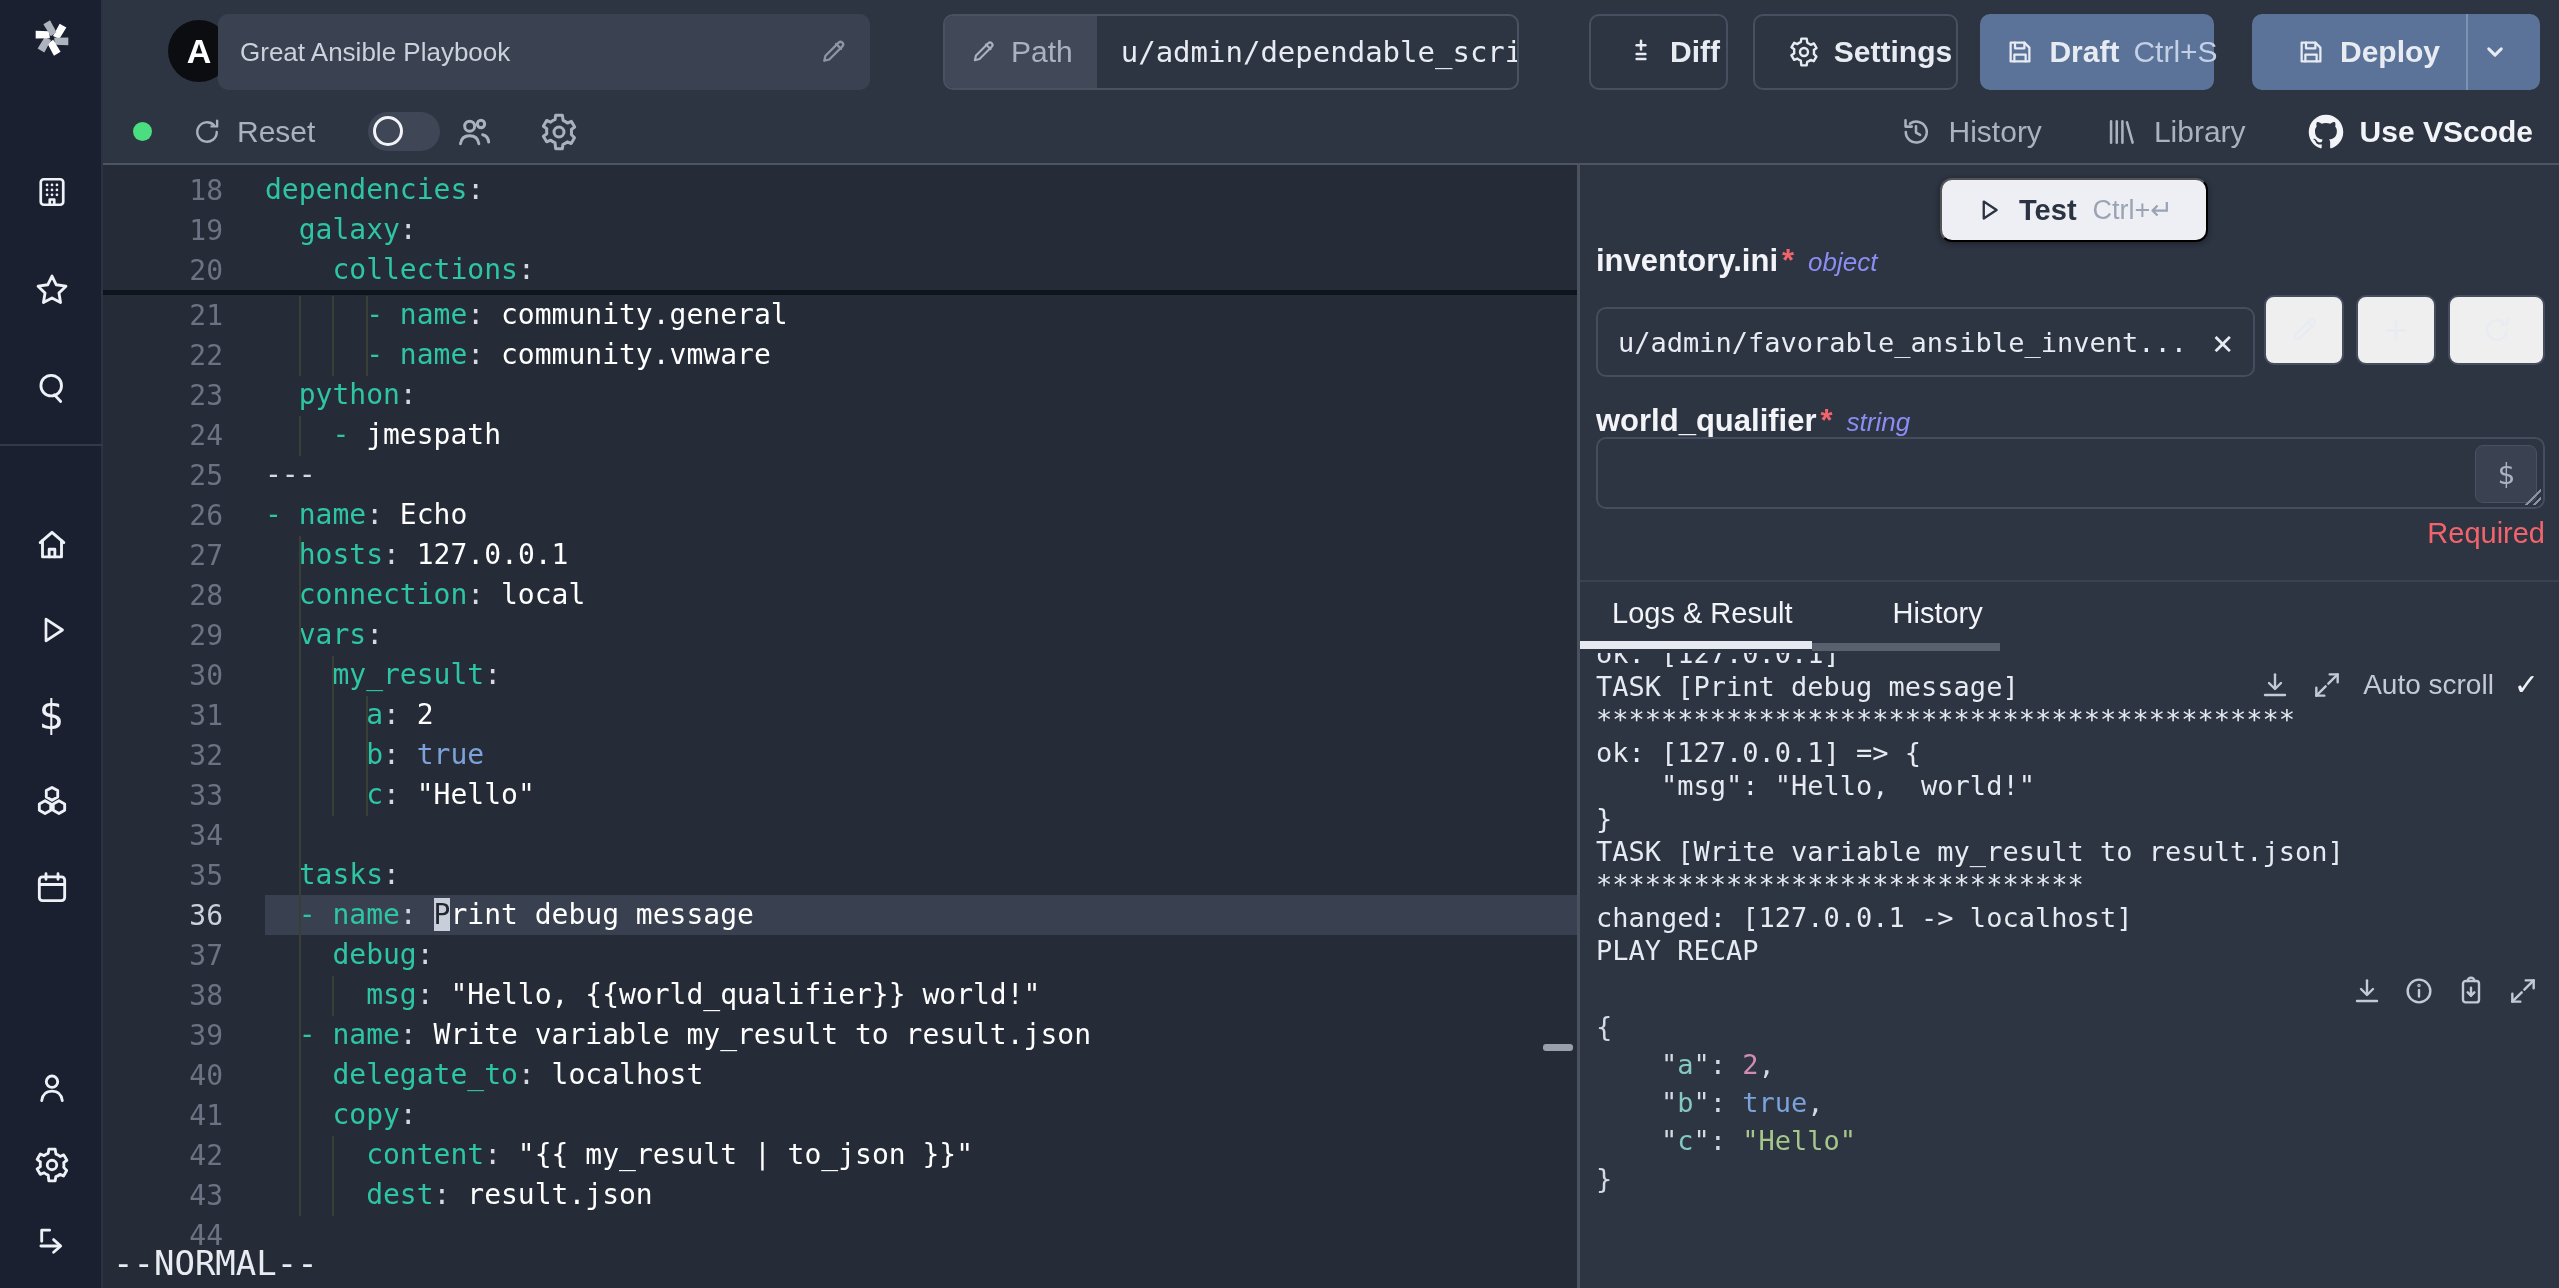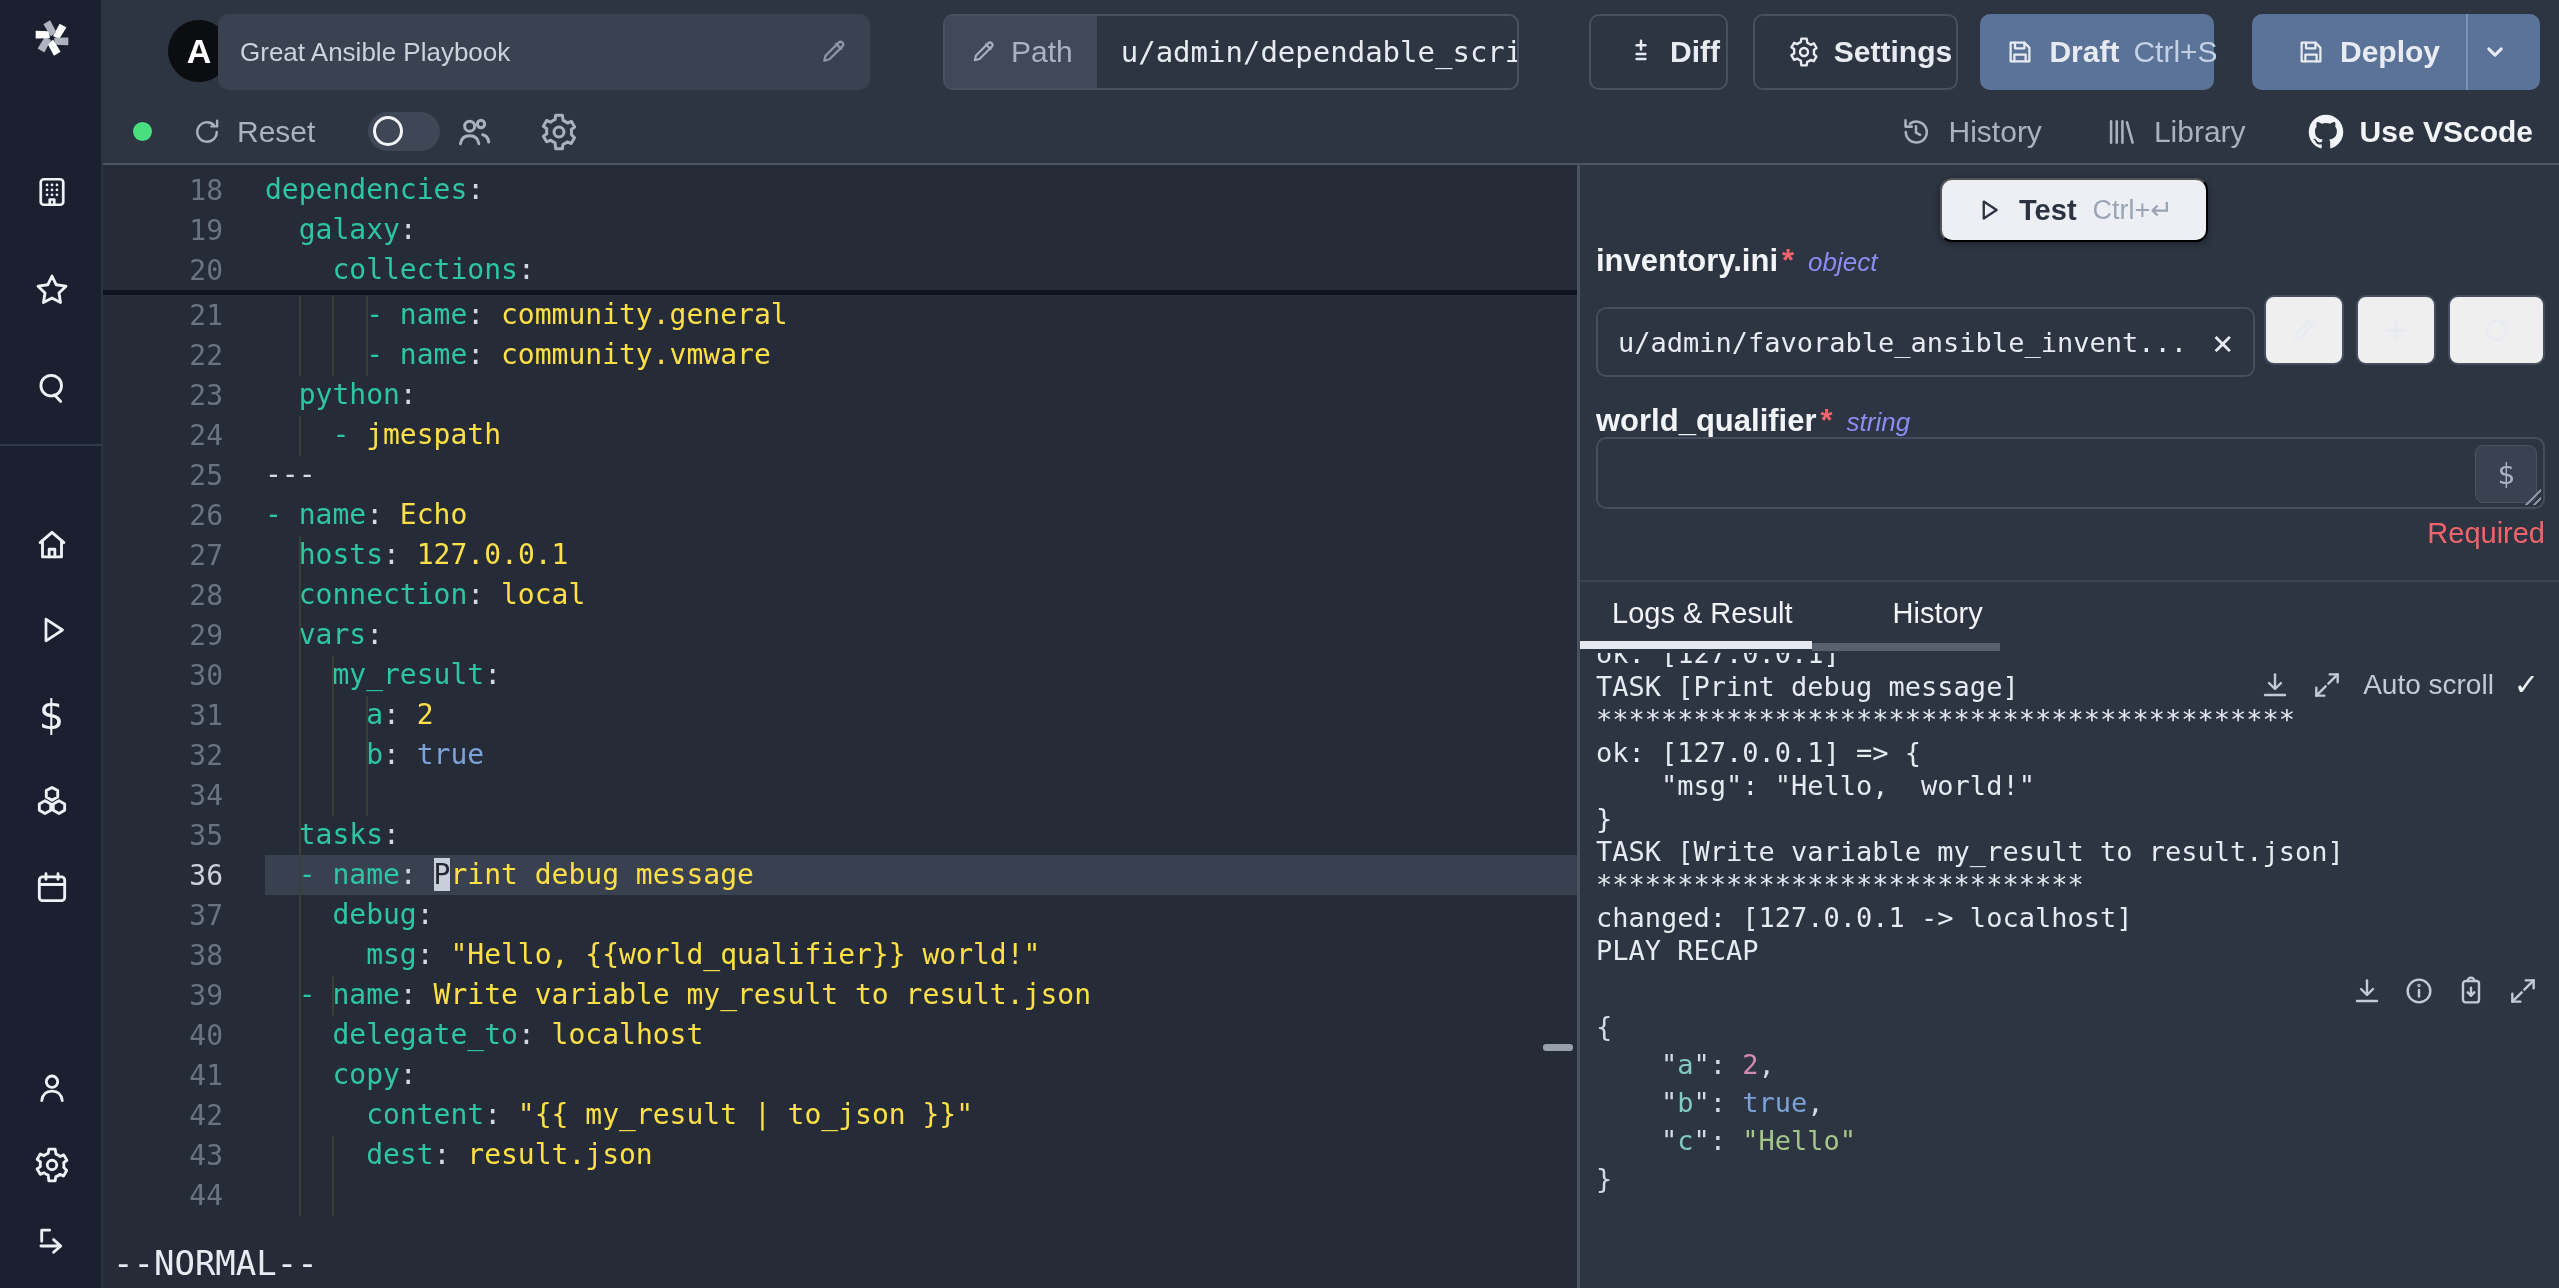--- a/index.html
+++ b/index.html
@@ -43,21 +43,21 @@
   .r2-item.vs { color:#f2f4f8; font-weight:600; }
 
   
   .editor { position:absolute; left:103px; top:165px; width:1474px; height:1123px; background:#262b38; overflow:hidden; }
   .cl { display:flex; height:40px; align-items:center; }
   .ln { width:120px; text-align:right; color:#6b7382; font-family:"DejaVu Sans Mono", monospace; font-size:28px; flex:none; }
   .ln.lncur { color:#ccd2dc; }
   .ct { margin-left:42px; flex:1; font-family:"DejaVu Sans Mono", monospace; font-size:28px; line-height:40px; white-space:pre; height:40px; }
   .cl.cur .ct { background:#39404f; }
   #sticky-lines { padding-top:5px; border-bottom:5px solid #10141c; }
-  .tk-k { color:#2ec5a4; } .tk-p { color:#d5dae2; } .tk-v { color:#fde047;text-align:center; } .tk-b { color:#7ca3d9; }
+  .tk-k { color:#2ec5a4; } .tk-p { color:#d5dae2; } .tk-v { color:#ffffff;text-align:center; } .tk-b { color:#7ca3d9; }
   .tk-c { background:#c9cfda; color:#22262f; }
   .guide { position:absolute; width:2px; background:#3a3f35; }
   .scroll-dash { position:absolute; left:1440px; top:879px; width:30px; height:7px; background:#98a0ac; border-radius:3px; }
   .vim-mode { position:absolute; left:10px; top:1078px; color:#e8ecf2; font-family:"DejaVu Sans Mono", monospace; font-size:34px; }
 
   
   .vdivider { position:absolute; left:1577px; top:165px; width:3px; height:1123px; background:#4a5260; }
   .panel { position:absolute; left:1580px; top:165px; width:979px; height:1123px; background:#2d3442; overflow:hidden; }
   .test-btn { position:absolute; left:360px; top:13px; width:268px; height:64px; background:#edeff4; border-radius:12px; display:flex; align-items:center; justify-content:center; gap:16px; cursor:pointer; box-shadow:0 2px 6px rgba(0,0,0,.35); }
   .test-btn .lbl { color:#2b3342; font-size:29px; font-weight:bold; }
@@ -389,20 +389,24 @@
         </div>
         <div class="cl">
           <span class="ln">31</span>
           <pre class="ct"><span class="tk-k">      a</span><span class="tk-p">:</span><span class="tk-v"> 2</span></pre>
         </div>
         <div class="cl">
           <span class="ln">32</span>
           <pre class="ct"><span class="tk-k">      b</span><span class="tk-p">:</span><span class="tk-b"> true</span></pre>
         </div>
         <div class="cl">
+          <span class="ln">33</span>
+          <pre class="ct"><span class="tk-k">      c</span><span class="tk-p">:</span><span class="tk-v"> "Hello"</span></pre>
+        </div>
+        <div class="cl">
           <span class="ln">34</span>
           <pre class="ct"></pre>
         </div>
         <div class="cl">
           <span class="ln">35</span>
           <pre class="ct"><span class="tk-k">  tasks</span><span class="tk-p">:</span></pre>
         </div>
         <div class="cl cur">
           <span class="ln lncur">36</span>
           <pre class="ct"><span class="tk-k">  - name</span><span class="tk-p">: </span><span class="tk-c">P</span><span class="tk-v">rint debug message</span></pre>

